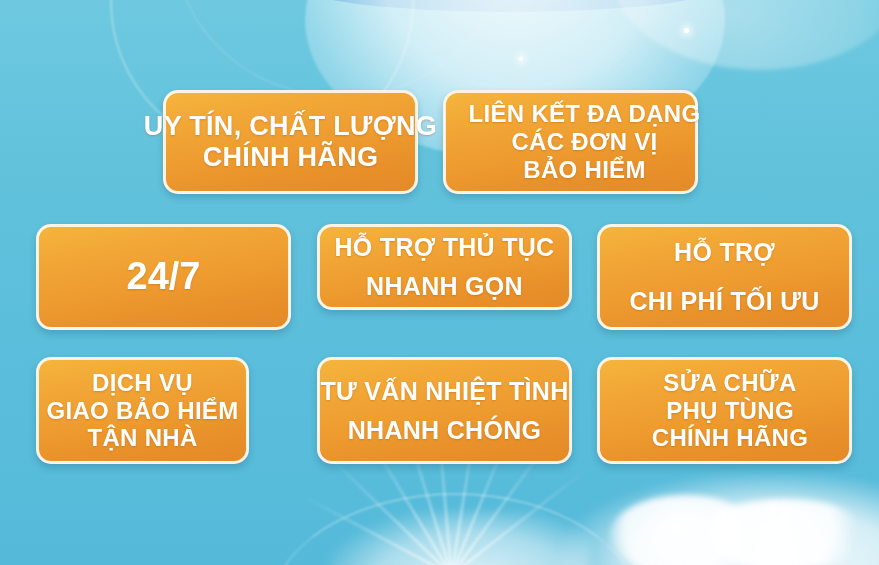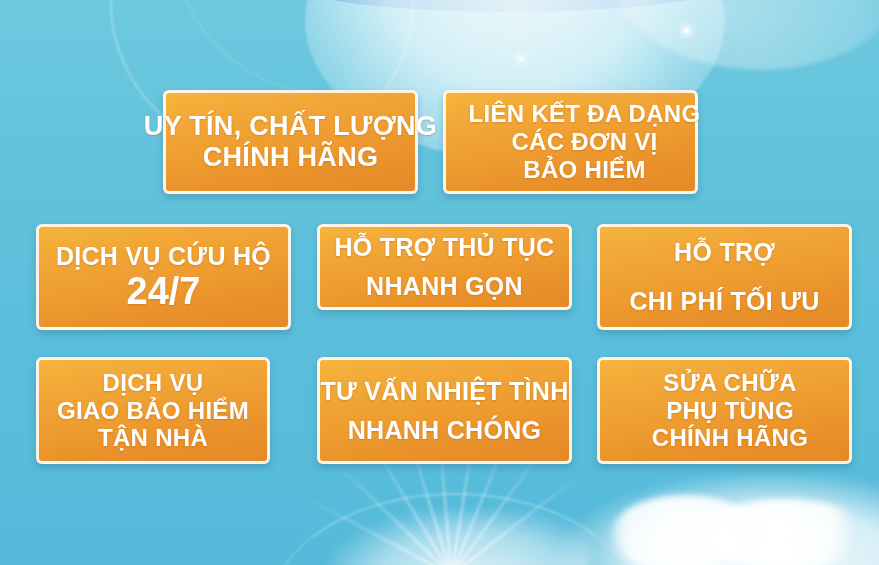--- a/index.html
+++ b/index.html
@@ -97,21 +97,21 @@
     position:absolute;left:330px;bottom:-46px;width:260px;height:100px;
     background:radial-gradient(ellipse at 55% 75%,
       rgba(255,255,255,.85) 0%,rgba(255,255,255,.5) 50%,rgba(255,255,255,0) 78%);
     filter:blur(4px);
   }
 
   
   .grid{position:absolute;inset:0;}
   .card{
     position:absolute;
-    border-radius:6px;
+    border-radius:15px;
     background:linear-gradient(170deg,#f5b53c 0%,#f2a837 22%,#ee9c30 52%,#e8902a 78%,#e48a27 100%);
     border:3px solid rgba(255,255,255,.88);
     box-shadow:0 4px 7px rgba(20,70,90,.22);
     display:flex;flex-direction:column;
     align-items:center;justify-content:center;
     box-sizing:border-box;
     text-align:center;
   }
   .card .ln{
     color:#ffffff;
@@ -127,21 +127,21 @@
   .card .ln.big{font-size:38px;letter-spacing:0px;line-height:1.1;}
 
   
   #card-1{left:163px;top:90px;width:255px;height:104px;}
   #card-2{left:443px;top:90px;width:255px;height:104px;padding-left:28px;}
   
   #card-3{left:36px;top:224px;width:255px;height:106px;}
   #card-4{left:317px;top:224px;width:255px;height:86px;}
   #card-5{left:597px;top:224px;width:255px;height:106px;}
   
-  #card-6{left:36px;top:357px;width:234px;height:107px;}
+  #card-6{left:36px;top:357px;width:213px;height:107px;}
   #card-7{left:317px;top:357px;width:255px;height:107px;}
   #card-8{left:597px;top:357px;width:255px;height:107px;padding-left:11px;}
 </style>
 </head>
 <body>
 
 <div id="stage">
 
   <div class="sky"></div>
   <div class="topband"></div>
@@ -180,21 +180,20 @@
       <div class="ln">CHÍNH HÃNG</div>
     </div>
 
     <div class="card sz-c" id="card-2">
       <div class="ln">LIÊN KẾT ĐA DẠNG</div>
       <div class="ln">CÁC ĐƠN VỊ</div>
       <div class="ln">BẢO HIỂM</div>
     </div>
 
     <div class="card sz-b" id="card-3">
-      <div class="ln">DỊCH VỤ CỨU HỘ</div>
       <div class="ln big">24/7</div>
     </div>
 
     <div class="card sz-b" id="card-4">
       <div class="ln">HỖ TRỢ THỦ TỤC</div>
       <div class="ln" style="margin-top:10px">NHANH GỌN</div>
     </div>
 
     <div class="card sz-b" id="card-5">
       <div class="ln">HỖ TRỢ</div>

